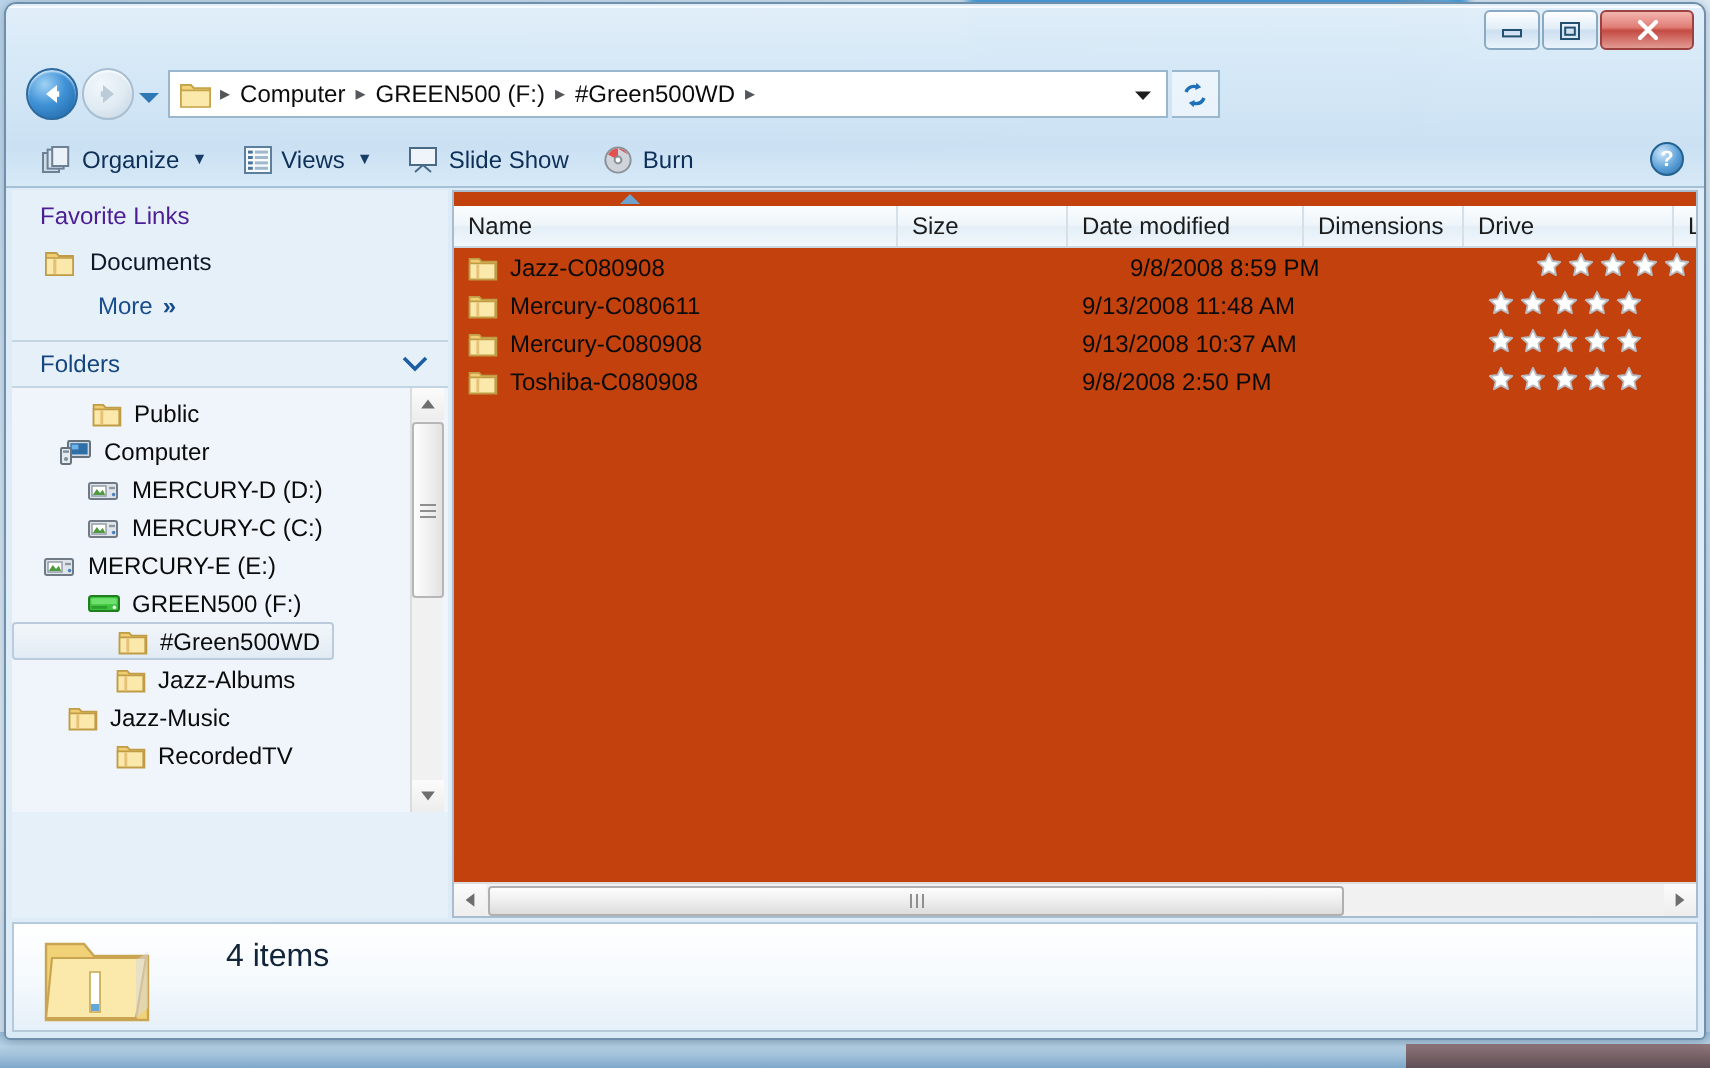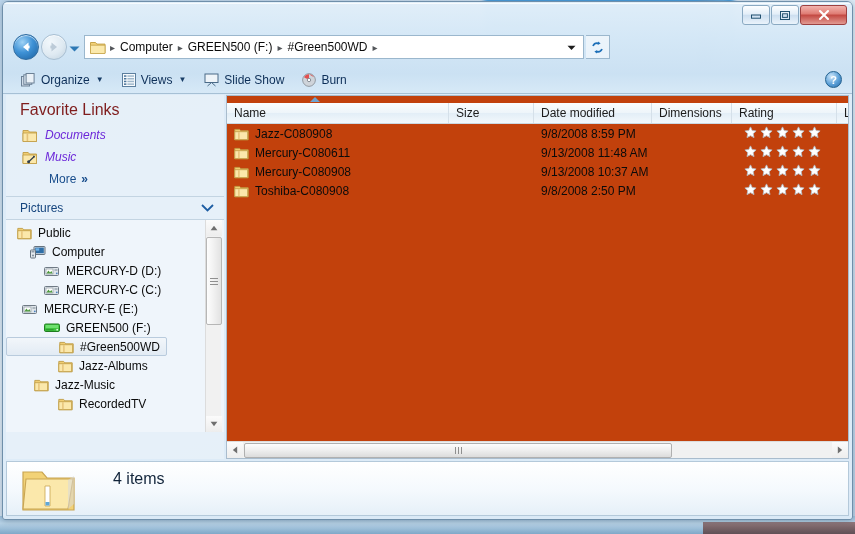--- a/index.html
+++ b/index.html
@@ -163,28 +163,28 @@
 
   
   #body { position: absolute; left: 0; top: 93px; width: 100%; height: 364px; }
 
   
   #navpane {
     position: absolute; left: 3px; top: 0; width: 218px; height: 100%;
     background: rgba(236,244,250,.55);
   }
   .pane-header {
-    padding: 6px 0 5px 14px; font-size: 16px; color: #7f1d1d;
+    padding: 6px 0 5px 14px; font-size: 12px; color: #4c1d95;
   }
   .fav-list { padding-left: 10px; }
   .fav-item {
     display: flex; align-items: center; gap: 7px;
     height: 22px; padding-left: 6px; cursor: pointer;
   }
-  .fav-item span.lbl { color: #6d28d9; font-size: 12px; font-style: italic; }
+  .fav-item span.lbl { color: #0f172a; font-size: 12px; }
   .fav-more {
     display: flex; align-items: center; gap: 5px;
     height: 22px; padding-left: 33px; cursor: pointer; color: #184d8c; font-size: 12px;
   }
   #folders-header {
     margin-top: 6px;
     border-top: 1px solid #c3d4e2;
     display: flex; align-items: center; justify-content: space-between;
     padding: 4px 10px 4px 14px; cursor: pointer;
   }
@@ -435,51 +435,39 @@
             <svg width="16" height="15" viewBox="0 0 16 15">
               <path d="M1 2.5 h5.2 l1.3 1.5 h7 v9.5 H1 Z" fill="#f0cd72" stroke="#bf9c45" stroke-width="0.9"></path>
               <path d="M1 5 h13.5 v8.5 H1 Z" fill="#fbe8ab" stroke="#bf9c45" stroke-width="0.8"></path>
               <rect x="4.6" y="5.6" width="1.6" height="7.4" fill="#e4c177"></rect>
             </svg>
           </span>
           <span class="lbl">Documents</span>
         </div>
 
 
-        <div class="fav-item">
-          <span style="display:flex;">
-            <svg width="16" height="15" viewBox="0 0 16 15">
-              <path d="M1 2.5 h5.2 l1.3 1.5 h7 v9.5 H1 Z" fill="#f0cd72" stroke="#bf9c45" stroke-width="0.9"></path>
-              <path d="M1 5 h13.5 v8.5 H1 Z" fill="#fbe8ab" stroke="#bf9c45" stroke-width="0.8"></path>
-              <path d="M7 11.5 L12.5 6.2" stroke="#2e3d4d" stroke-width="1.2"></path>
-              <circle cx="6.6" cy="11.8" r="1.5" fill="#2e3d4d"></circle>
-              <path d="M11.6 5.4 l1.6 1.6 l-1.1 0.6 l-1.1 -1.1 Z" fill="#2e3d4d"></path>
-            </svg>
-          </span>
-          <span class="lbl">Music</span>
-        </div>
 
         <div class="fav-more">
           <span>More</span>
           <span style="font-weight:bold;">»</span>
         </div>
       </div>
 
       <div id="folders-header">
-        <span class="ttl">Pictures</span>
+        <span class="ttl">Folders</span>
         <span style="display:flex;">
           <svg width="13" height="8" viewBox="0 0 13 8">
             <path d="M1 1 L6.5 6.5 L12 1" fill="none" stroke="#1d5da3" stroke-width="1.8"></path>
           </svg>
         </span>
       </div>
 
       <div id="foldertree">
         <div id="tree-items" style="padding-top:3px;">
-            <div class="tree-item" style="padding-left: 11px;">
+            <div class="tree-item" style="padding-left: 40px;">
               <span style="display: flex;">
                 <svg width="15" height="14" viewBox="0 0 15 14">
                   <path d="M0.8 2.4 h4.8 l1.2 1.4 h7.4 v9 H0.8 Z" fill="#f0cd72" stroke="#bf9c45" stroke-width="0.9"></path>
                   <path d="M0.8 4.7 h12.8 v7.9 H0.8 Z" fill="#fbe8ab" stroke="#bf9c45" stroke-width="0.8"></path>
                   <rect x="4.2" y="5.2" width="1.4" height="7" fill="#e4c177"></rect>
                 </svg>
               </span>
               <span>Public</span>
             </div>
             <div class="tree-item" style="padding-left: 24px;">
@@ -616,41 +604,41 @@
           <div class="colh" style="width: 85px; flex: 0 0 85px;">
             <span>Size</span>
           </div>
           <div class="colh" style="width: 118px; flex: 0 0 118px;">
             <span>Date modified</span>
           </div>
           <div class="colh" style="width: 80px; flex: 0 0 80px;">
             <span>Dimensions</span>
           </div>
           <div class="colh" style="width: 105px; flex: 0 0 105px;">
-            <span>Rating</span>
+            <span>Drive</span>
           </div>
           <div class="colh" style="width: 30px; flex: 0 0 30px;">
             <span>Len</span>
           </div>
         </div>
 
       <div id="filerows">
           <div class="frow">
             <div class="fcell" style="flex: 0 0 222px;">
               <span style="display: flex;">
                 <svg width="15" height="14" viewBox="0 0 15 14">
                   <path d="M0.8 2.4 h4.8 l1.2 1.4 h7.4 v9 H0.8 Z" fill="#f0cd72" stroke="#bf9c45" stroke-width="0.9"></path>
                   <path d="M0.8 4.7 h12.8 v7.9 H0.8 Z" fill="#fbe8ab" stroke="#bf9c45" stroke-width="0.8"></path>
                   <rect x="4.2" y="5.2" width="1.4" height="7" fill="#e4c177"></rect>
                 </svg>
               </span>
               <span>Jazz-C080908</span>
             </div>
             <div class="fcell" style="flex: 0 0 85px;"></div>
-            <div class="fcell" style="flex: 0 0 118px;">9/8/2008 8:59 PM</div>
+            <div class="fcell" style="flex: 0 0 118px; margin-left: 24px;">9/8/2008 8:59 PM</div>
             <div class="fcell" style="flex: 0 0 80px;"></div>
             <div style="flex: 0 0 105px;">
               <span class="stars">
                 <span><svg width="13" height="13" viewBox="0 0 13 13">
                     <path d="M6.5 0.9 L8.2 4.5 L12.1 5 L9.2 7.7 L10 11.6 L6.5 9.7 L3 11.6 L3.8 7.7 L0.9 5 L4.8 4.5 Z" fill="#ffffff" stroke="#b9bcc2" stroke-width="0.9" stroke-linejoin="round"></path>
                   </svg></span>
                 <span><svg width="13" height="13" viewBox="0 0 13 13">
                     <path d="M6.5 0.9 L8.2 4.5 L12.1 5 L9.2 7.7 L10 11.6 L6.5 9.7 L3 11.6 L3.8 7.7 L0.9 5 L4.8 4.5 Z" fill="#ffffff" stroke="#b9bcc2" stroke-width="0.9" stroke-linejoin="round"></path>
                   </svg></span>
                 <span><svg width="13" height="13" viewBox="0 0 13 13">

